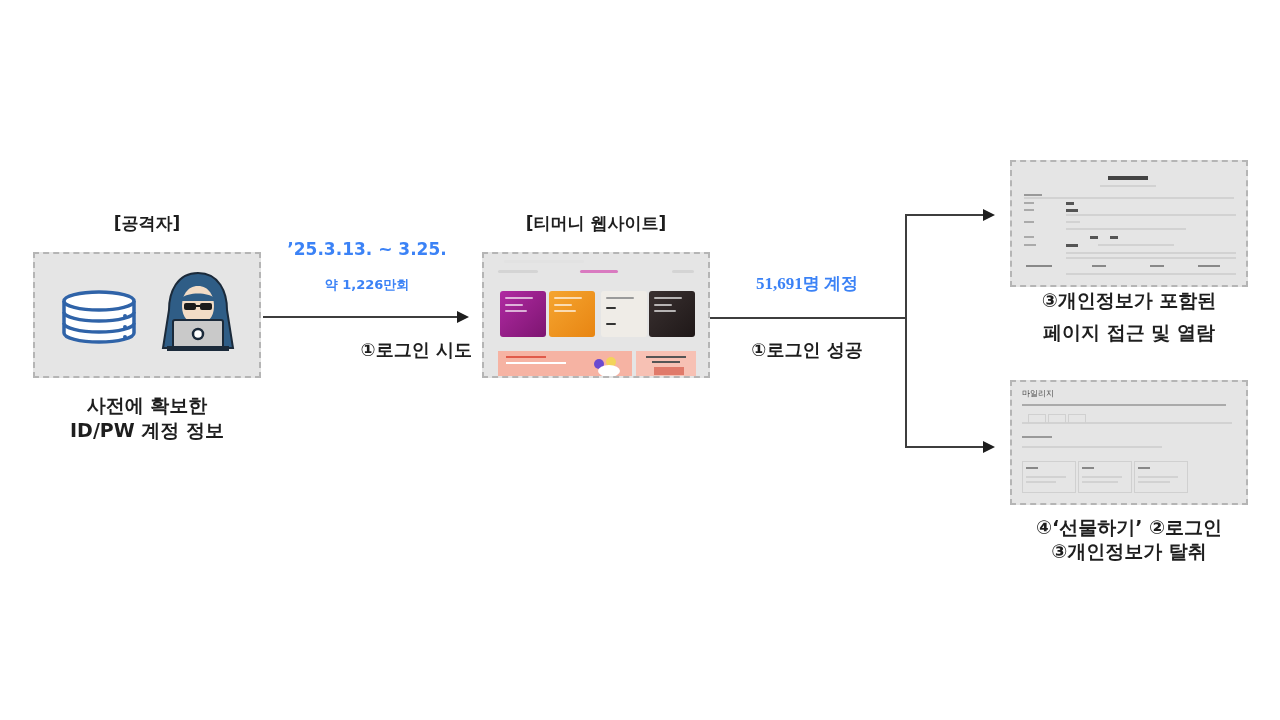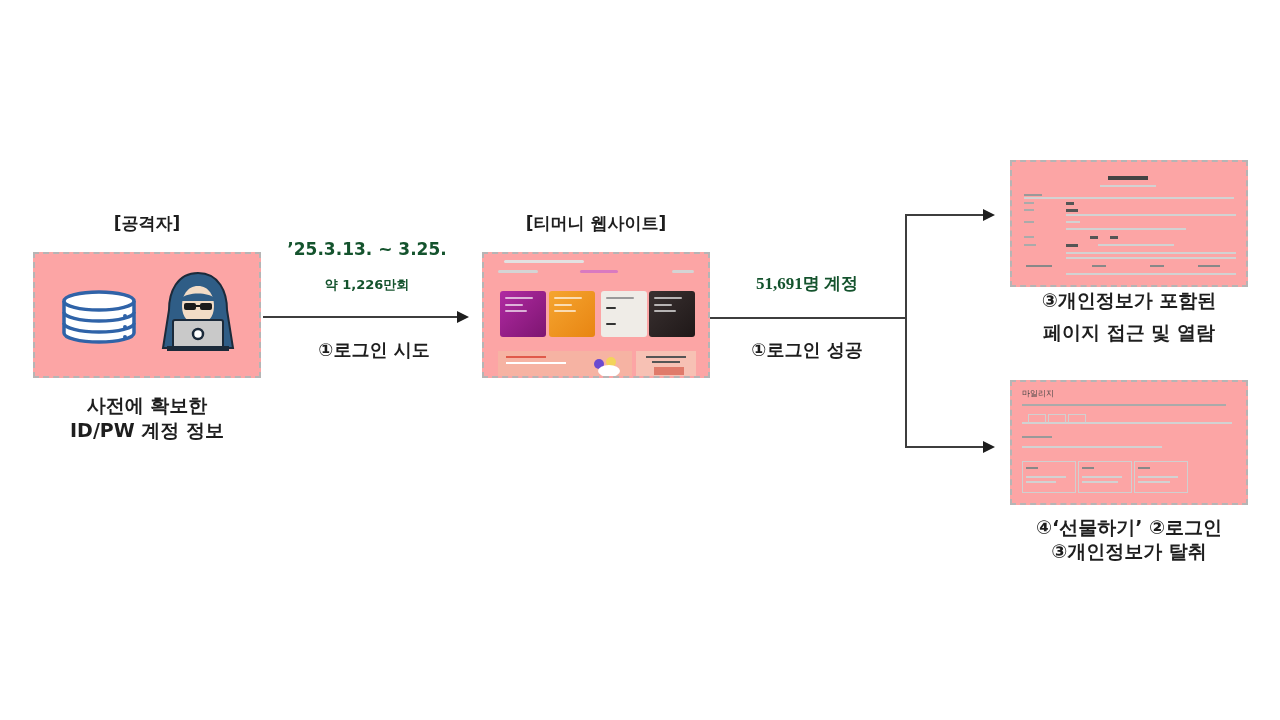--- a/index.html
+++ b/index.html
@@ -1,23 +1,23 @@
 <!DOCTYPE html>
 <html><head>
   <meta charset="utf-8">
   <style>
     * { box-sizing: border-box; margin: 0; padding: 0; }
     html, body { width: 1280px; height: 720px; background: #ffffff; overflow: hidden; }
     body { position: relative; font-family: "DejaVu Sans", "Liberation Sans", sans-serif; color: #222; }
 
     .abs { position: absolute; }
-    .dash-box { position: absolute; border: 2px dashed #b5b5b5; background: #fca5a5; }
+    .dash-box { position: absolute; border: 2px dashed #b5b5b5; background: #e5e5e5; }
 
     .label { position: absolute; font-weight: bold; text-align: center; white-space: nowrap; color: #1e1e1e; }
-    .blue { color: #14532d; }
+    .blue { color: #3b82f6; }
 
     .hline { position: absolute; height: 2px; background: #3d3d3d; }
     .vline { position: absolute; width: 2px; background: #3d3d3d; }
     .arrowhead { position: absolute; width: 0; height: 0; border-top: 6px solid transparent; border-bottom: 6px solid transparent; border-left: 12px solid #1e1e1e; }
 
     
     .site { overflow: hidden; }
     .site .bar { position: absolute; height: 3px; background: #d4d4d4; border-radius: 2px; }
     .card { position: absolute; border-radius: 3px; }
     .card .line { position: absolute; height: 2px; background: rgba(255,255,255,0.65); border-radius: 1px; }
@@ -66,21 +66,21 @@
 
 <div class="label" style="left:33px; top:393px; width:228px; font-size:19px;">사전에 확보한</div>
 <div class="label" style="left:33px; top:418px; width:228px; font-size:19px;">ID/PW 계정 정보</div>
 
 <div class="label blue" style="left:262px; top:239px; width:210px; font-size:17px;">’25.3.13. ~ 3.25.</div>
 <div class="label blue" style="left:262px; top:276px; width:210px; font-size:13px;">약 1,226만회</div>
 
 <div class="hline" style="left:263px; top:316px; width:196px;"></div>
 <div class="arrowhead" style="left:457px; top:311px;"></div>
 
-<div class="label" style="left:269px; top:338px; width:210px; font-size:18px;">①로그인 시도</div>
+<div class="label" style="left:262px; top:338px; width:210px; font-size:18px;text-align:right;">①로그인 시도</div>
 
 <div class="label" style="left:482px; top:212px; width:228px; font-size:17px;">[티머니 웹사이트]</div>
 
 <div class="dash-box site" style="left:482px; top:252px; width:228px; height:126px;">
   <div class="bar" style="left:20px; top:6px; width:80px; background:#e2e2e2;"></div>
   <div class="bar" style="left:14px; top:16px; width:40px;"></div>
   <div class="bar" style="left:96px; top:16px; width:38px; background:#d97ac0;"></div>
   <div class="bar" style="left:188px; top:16px; width:22px;"></div>
 
   <div class="card" style="left:16px; top:37px; width:46px; height:46px; background:linear-gradient(135deg,#b02aa2,#7d1571);">

